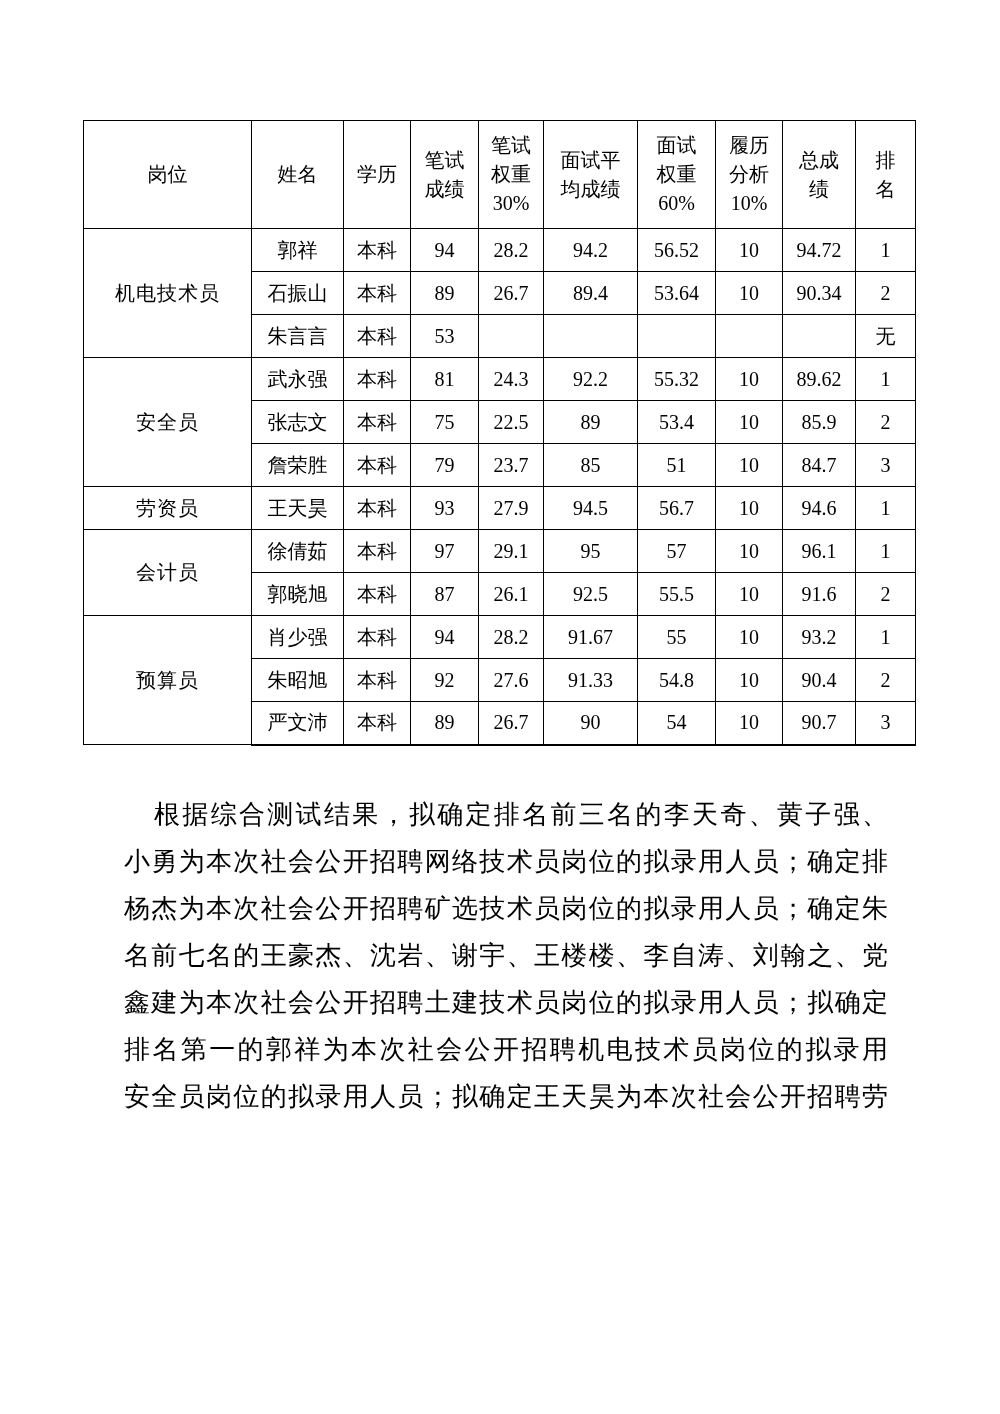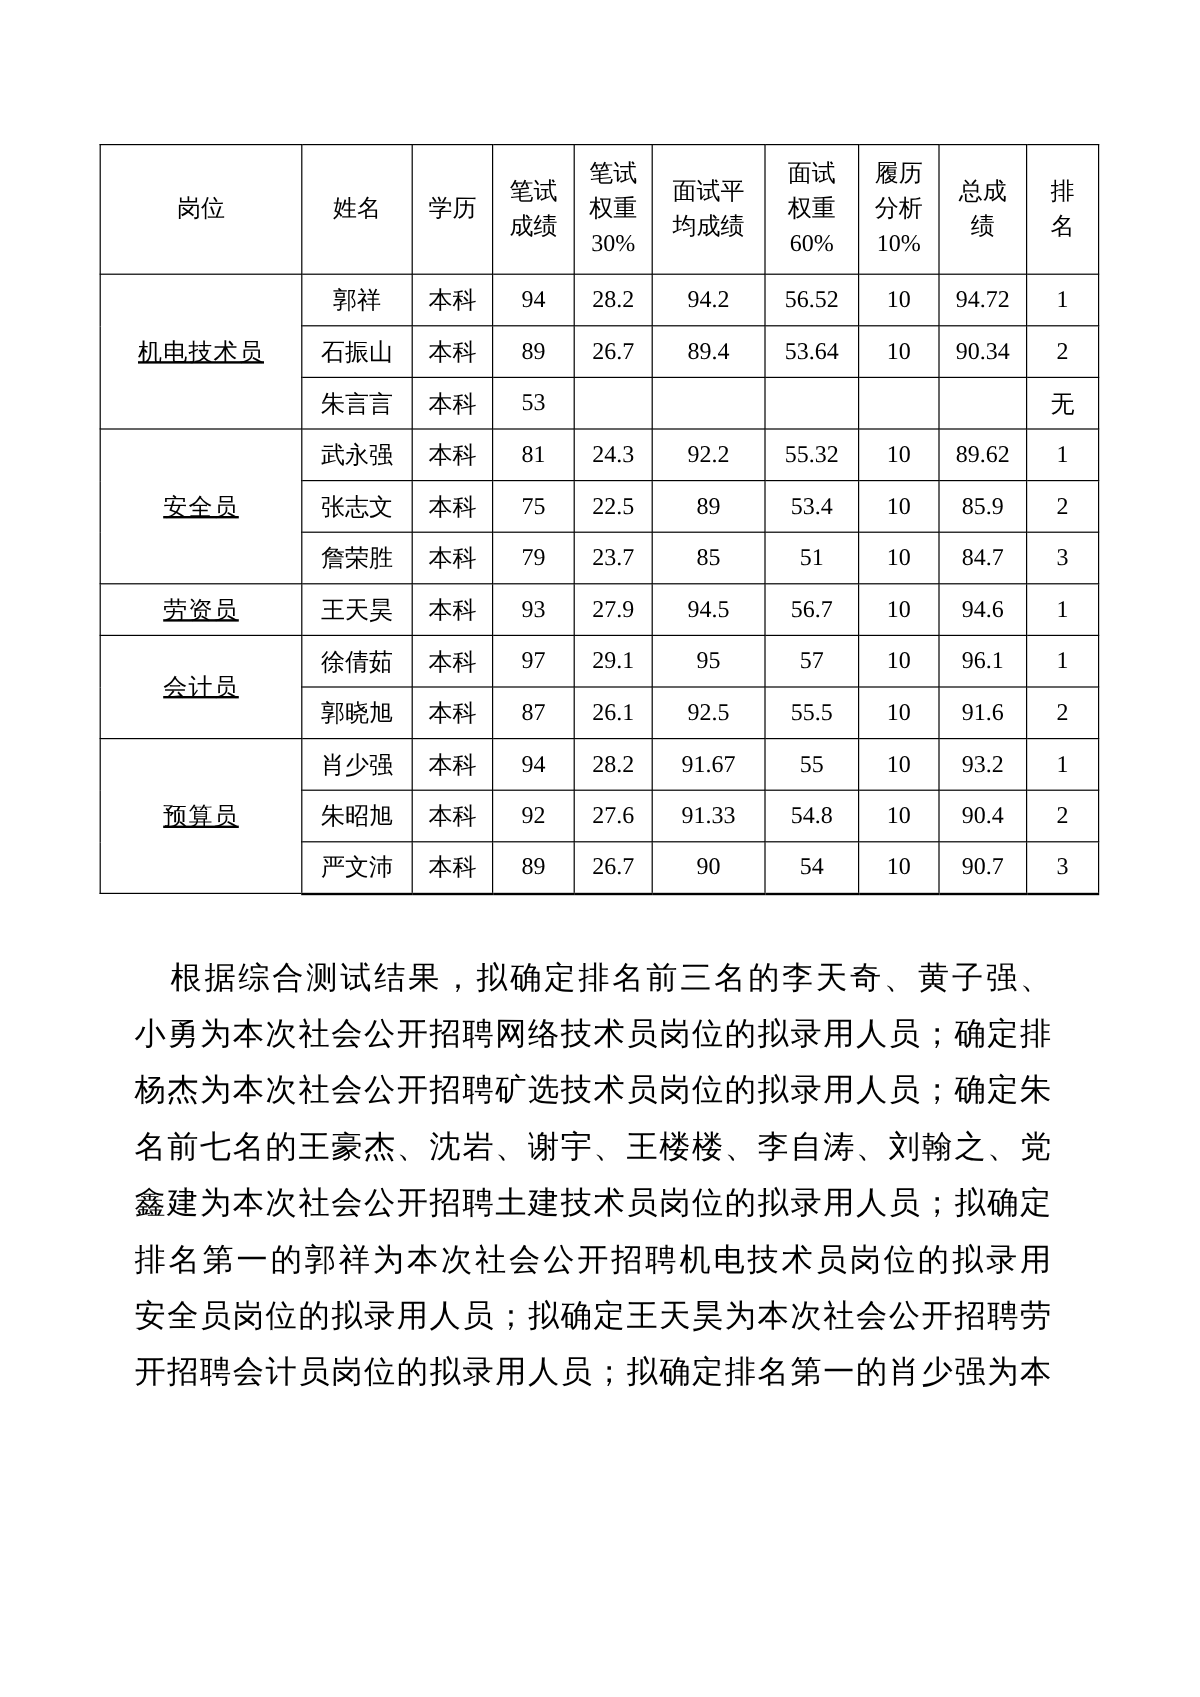--- a/index.html
+++ b/index.html
@@ -32,24 +32,24 @@
     padding: 0 2px;
     overflow: hidden;
   }
   table.score-table thead tr { height: 108px; }
   table.score-table tbody tr { height: 43px; }
   table.score-table th {
     white-space: pre-line;
     line-height: 1.45;
   }
   table.score-table tbody tr:last-child td { border-bottom-width: 2px; }
-  table.score-table td.pos-cell { letter-spacing: 1px; text-decoration: underline; }
+  table.score-table td.pos-cell { letter-spacing: 1px; }
   .body-text {
     position: absolute;
-    left: 112px;
+    left: 124px;
     top: 791px;
     width: 764px;
     font-size: 26px;
     color: #000000;
   }
   .para-line {
     height: 47px;
     line-height: 47px;
     text-align: justify;
     text-align-last: justify;
@@ -245,16 +245,15 @@
   </table>
 
   <div class="body-text">
     <div class="para-line first">根据综合测试结果，拟确定排名前三名的李天奇、黄子强、</div>
     <div class="para-line">小勇为本次社会公开招聘网络技术员岗位的拟录用人员；确定排</div>
     <div class="para-line">杨杰为本次社会公开招聘矿选技术员岗位的拟录用人员；确定朱</div>
     <div class="para-line">名前七名的王豪杰、沈岩、谢宇、王楼楼、李自涛、刘翰之、党</div>
     <div class="para-line">鑫建为本次社会公开招聘土建技术员岗位的拟录用人员；拟确定</div>
     <div class="para-line">排名第一的郭祥为本次社会公开招聘机电技术员岗位的拟录用</div>
     <div class="para-line">安全员岗位的拟录用人员；拟确定王天昊为本次社会公开招聘劳</div>
-    <div class="para-line">开招聘会计员岗位的拟录用人员；拟确定排名第一的肖少强为本</div>
   </div>
 
 </div>
 
 </body></html>

